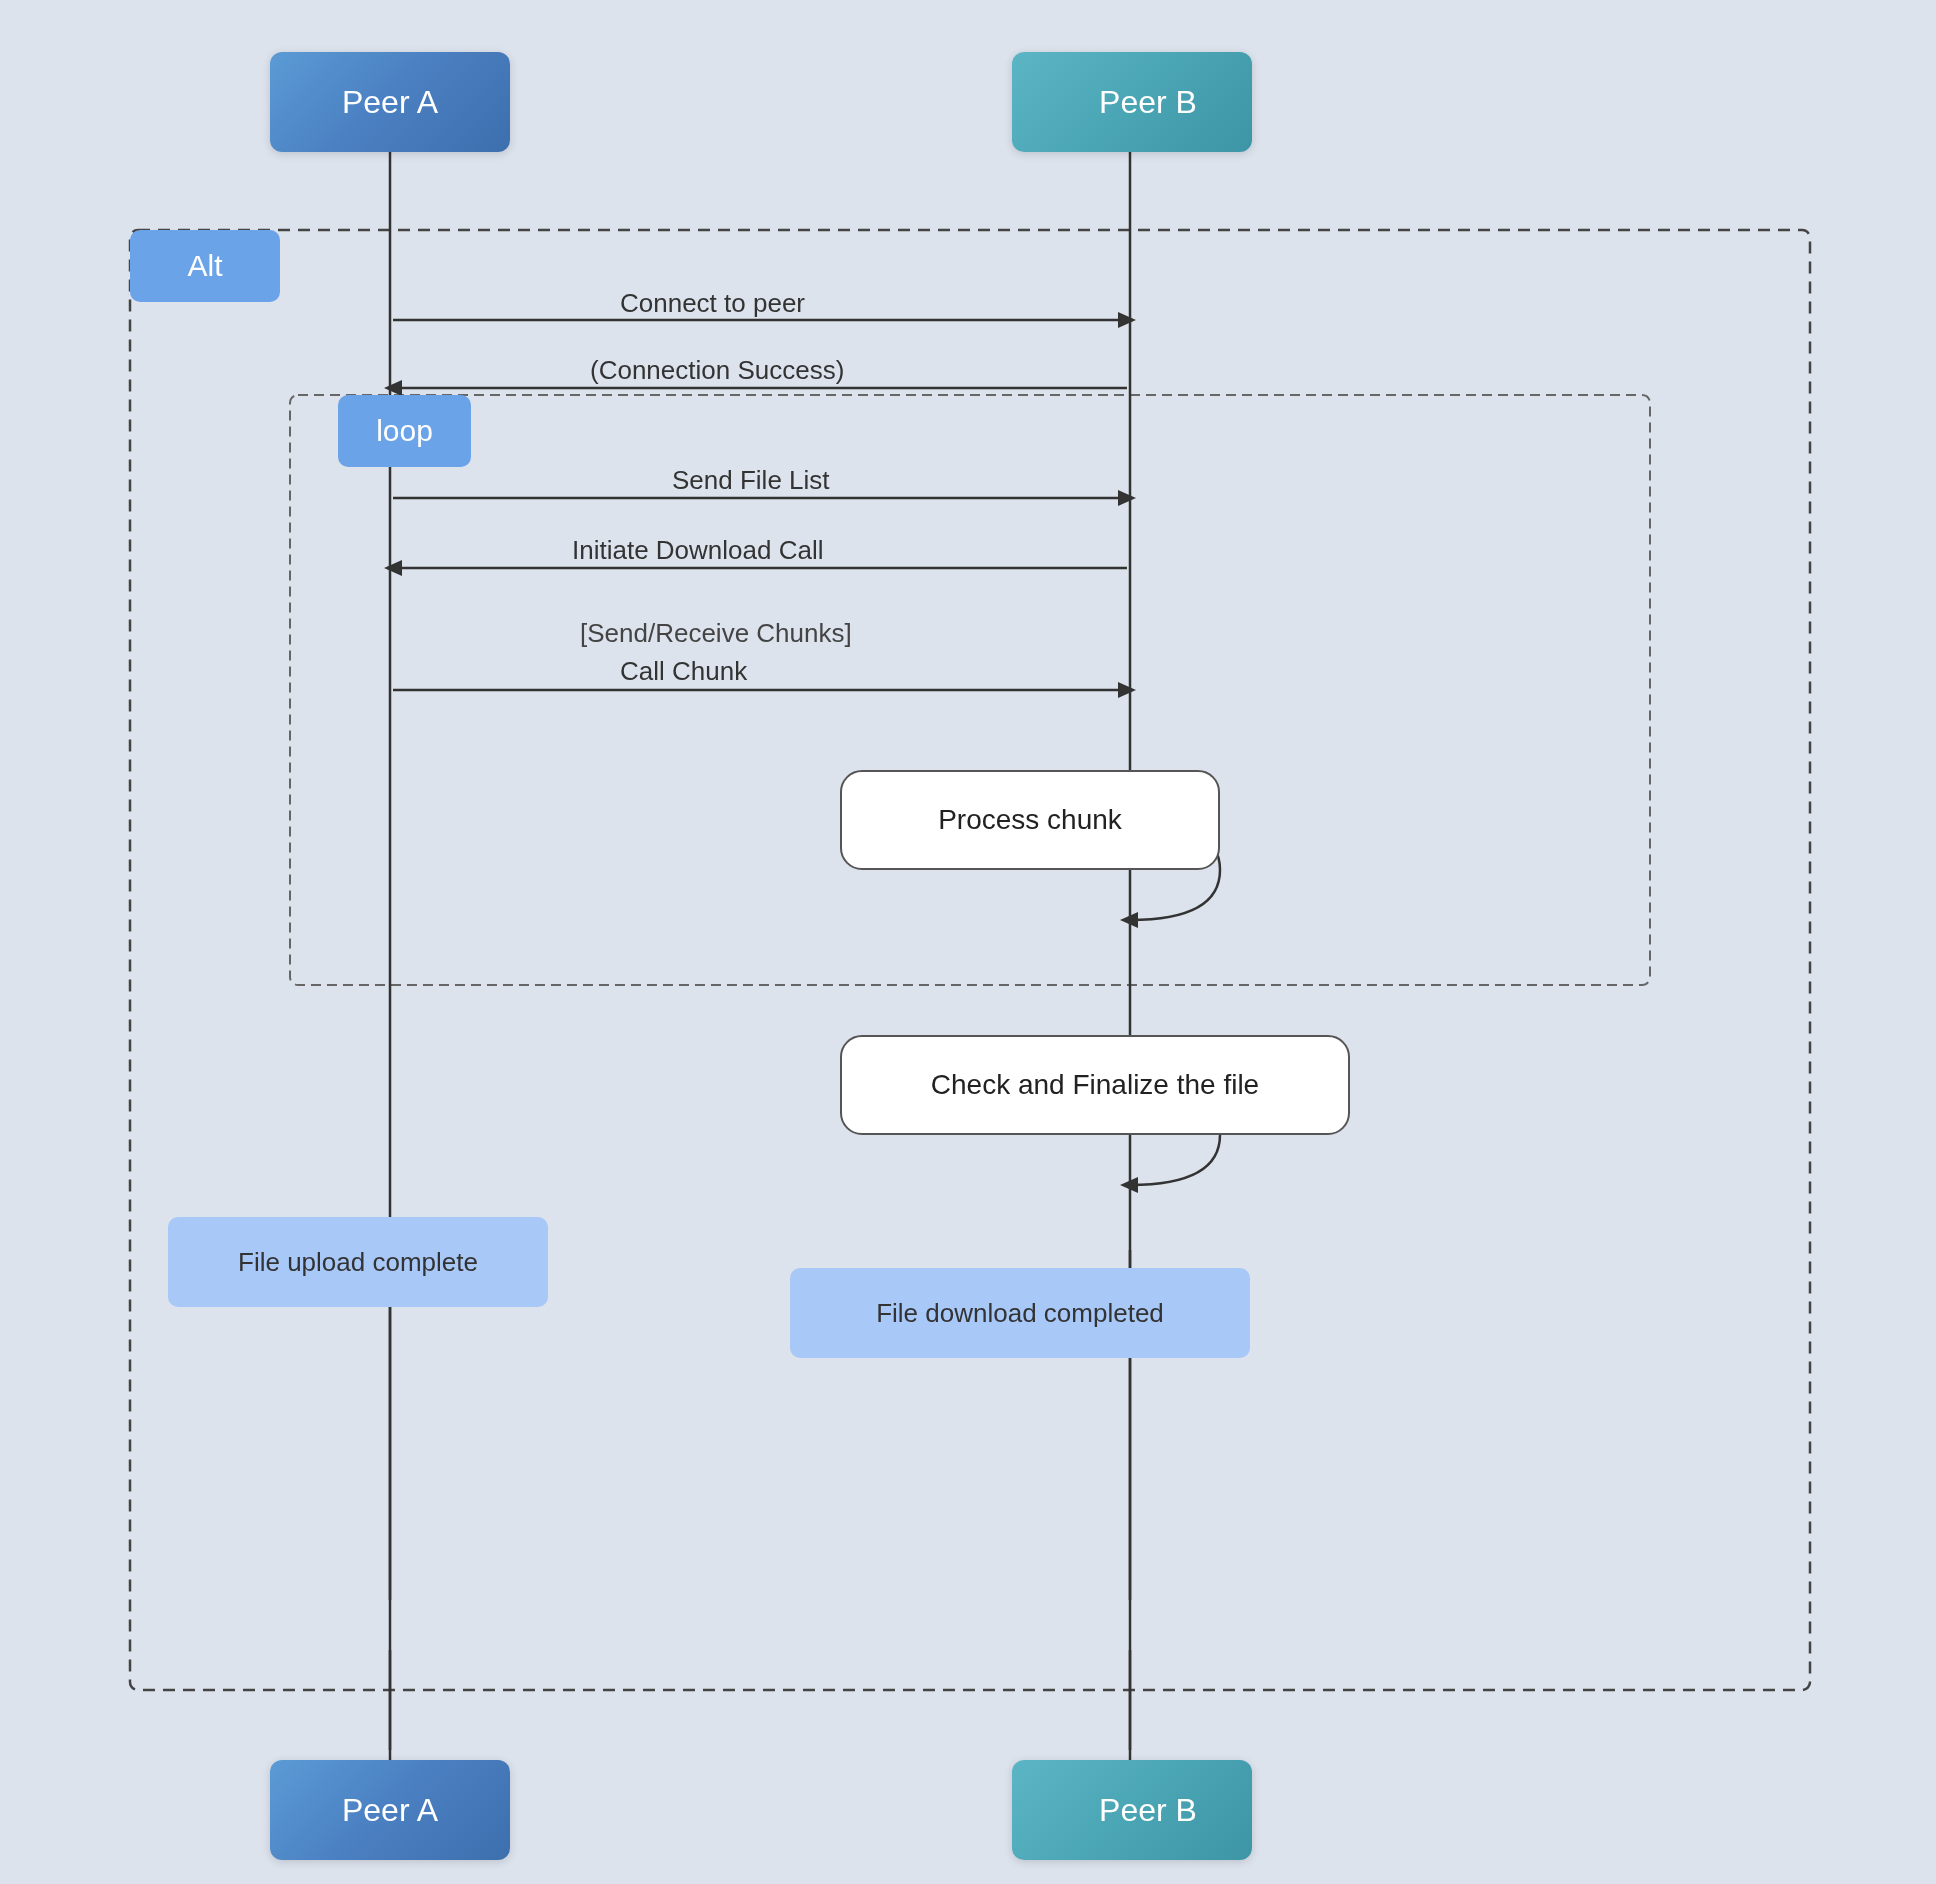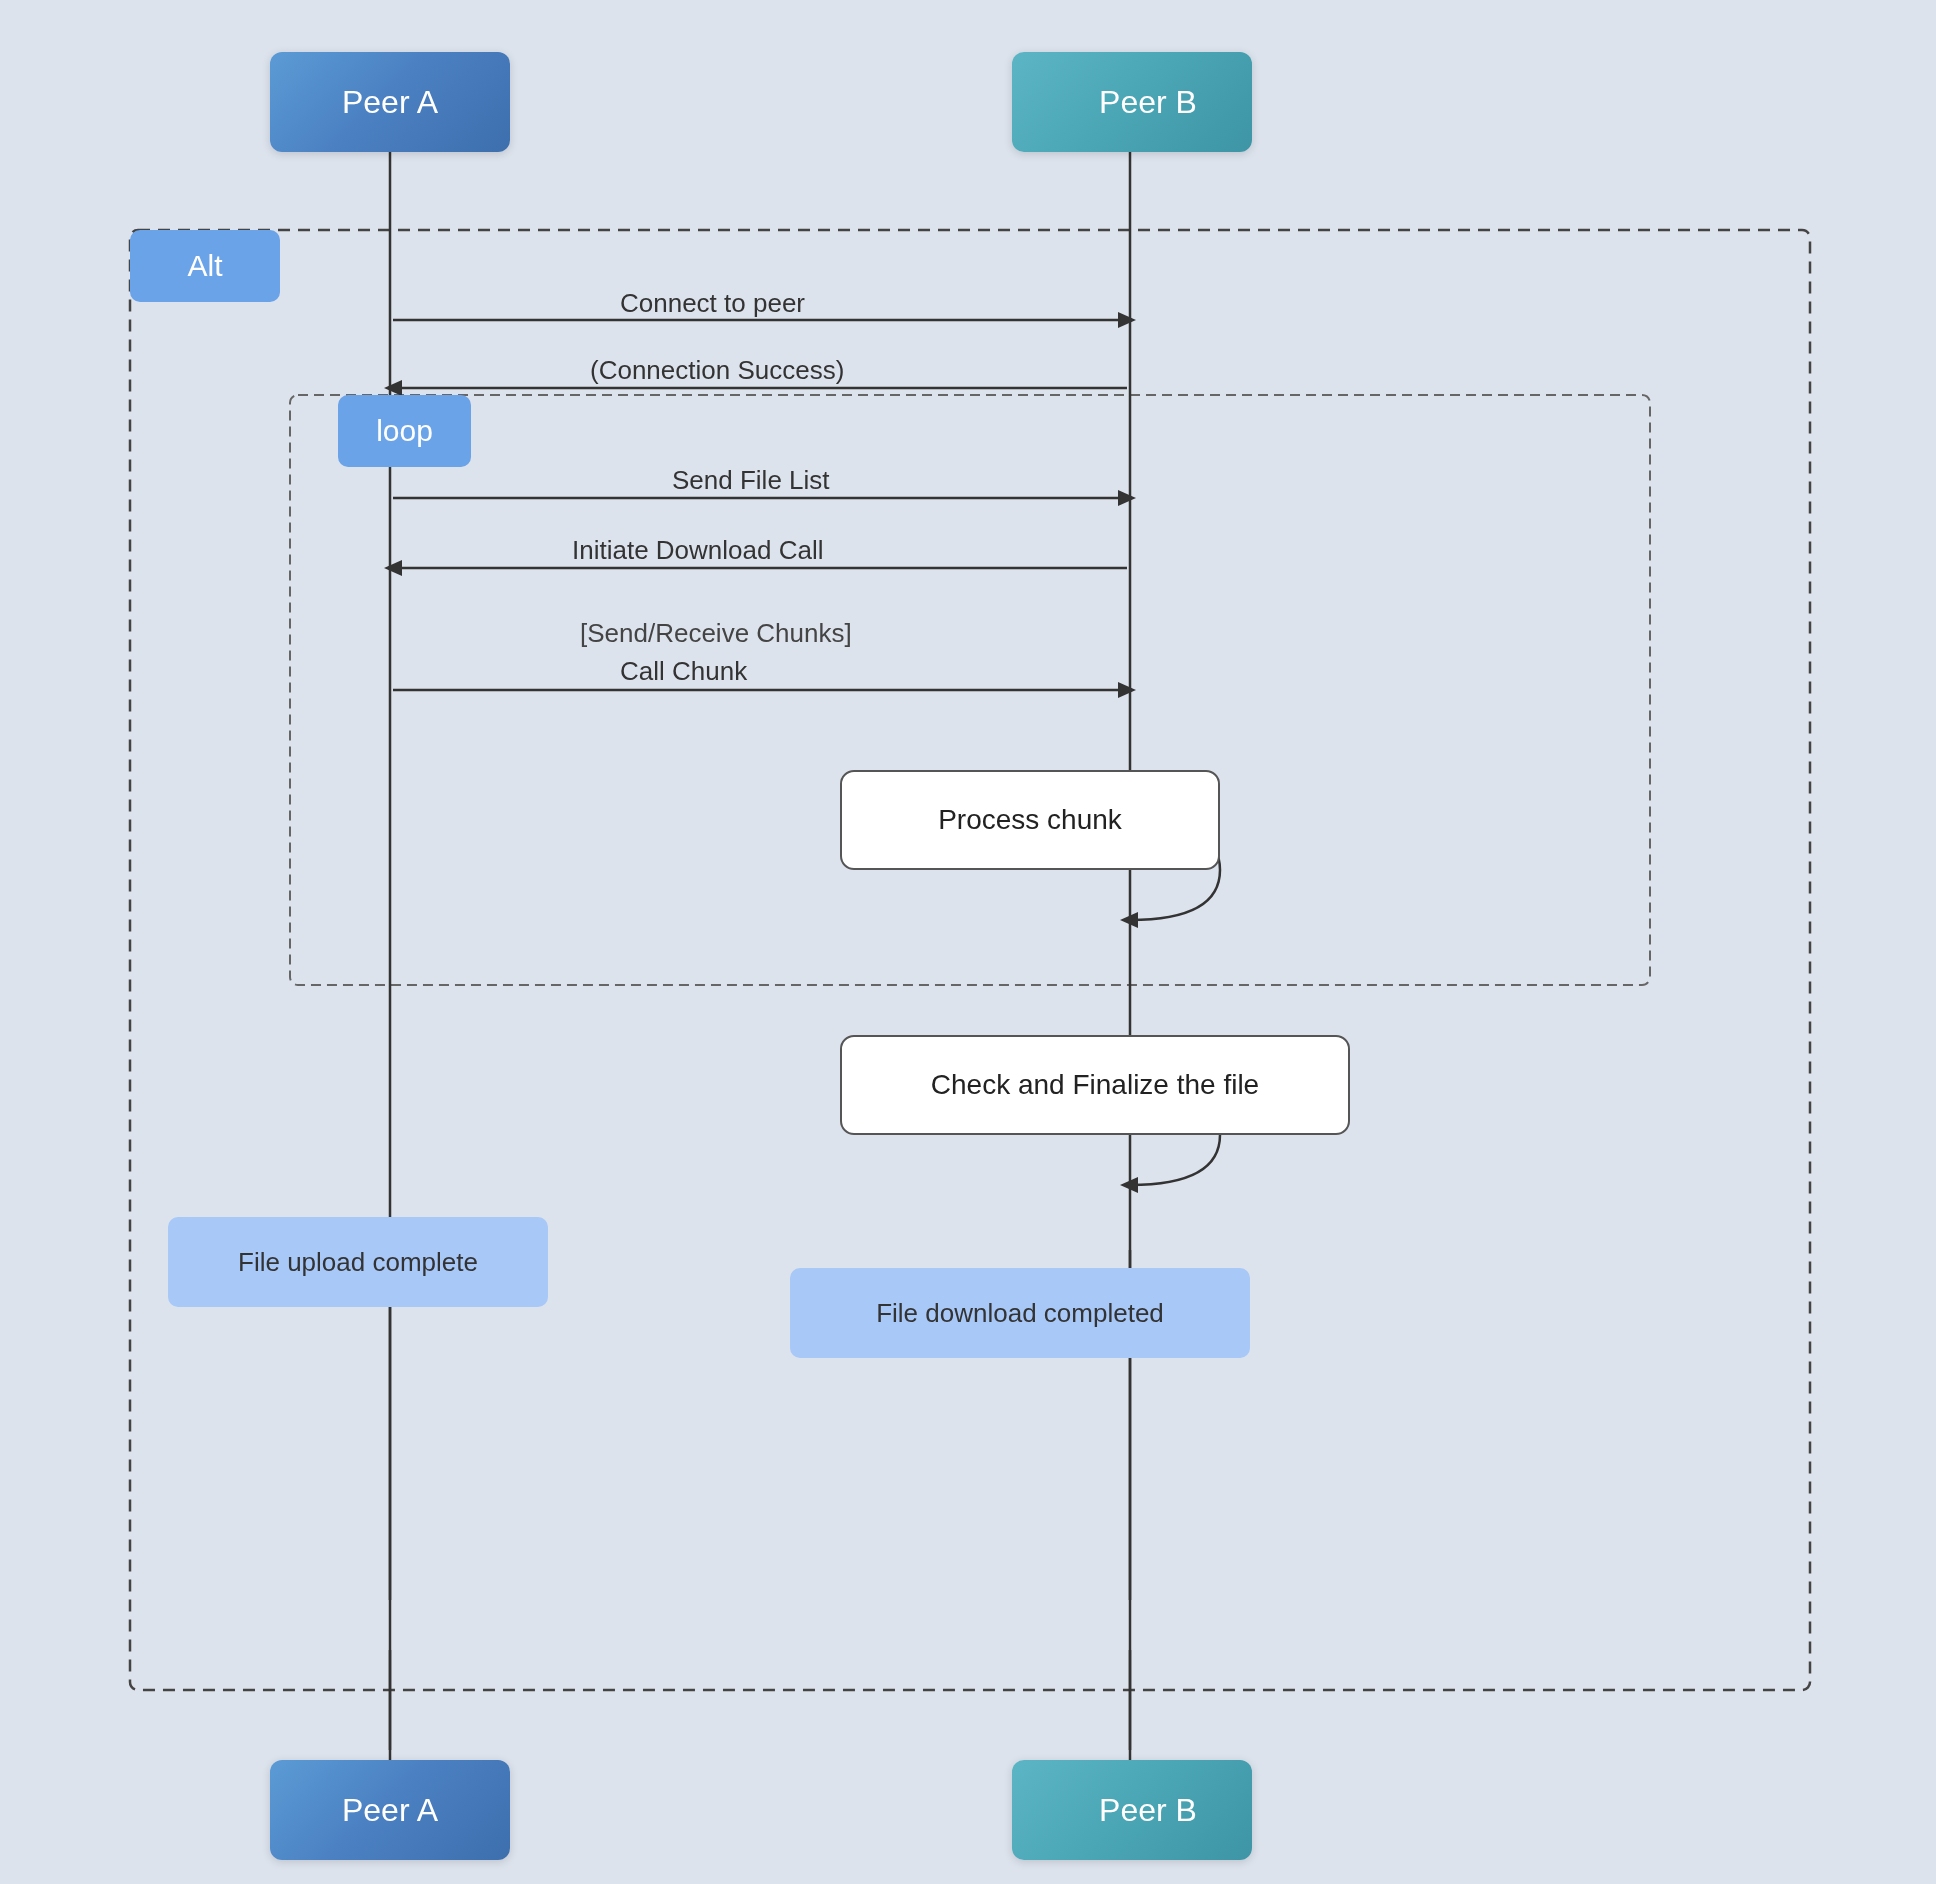--- a/index.html
+++ b/index.html
@@ -50,21 +50,21 @@
       display: flex;
       align-items: center;
       justify-content: center;
     }
     .label-box.light {
       background: #a8c8f8;
       color: #333;
     }
     .process-box {
       position: absolute;
-      border-radius: 14px;
+      border-radius: 22px;
       background: white;
       border: 2px solid #555;
       color: #222;
       font-size: 28px;
       font-weight: 400;
       display: flex;
       align-items: center;
       justify-content: center;
     }
     .note-label {

